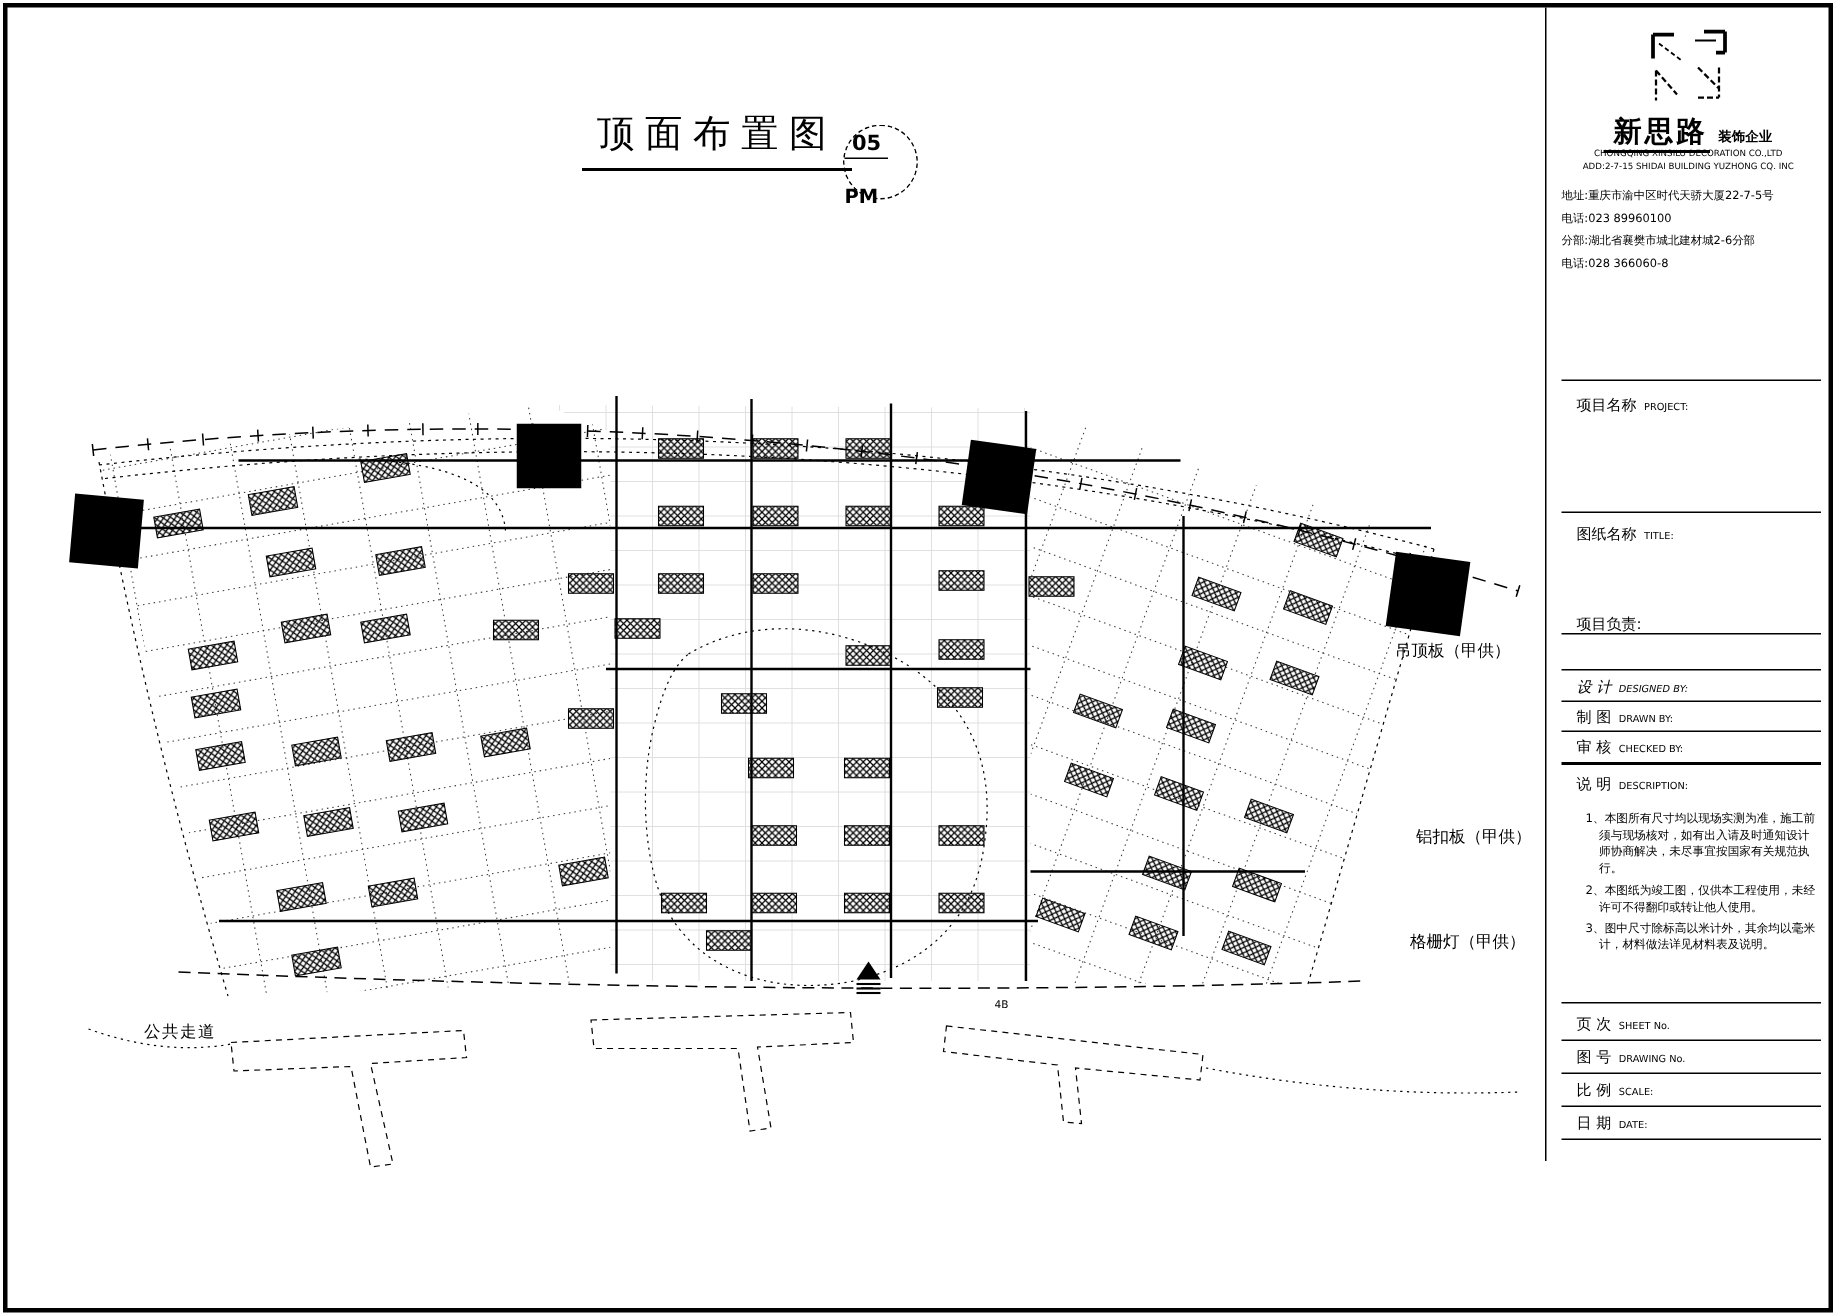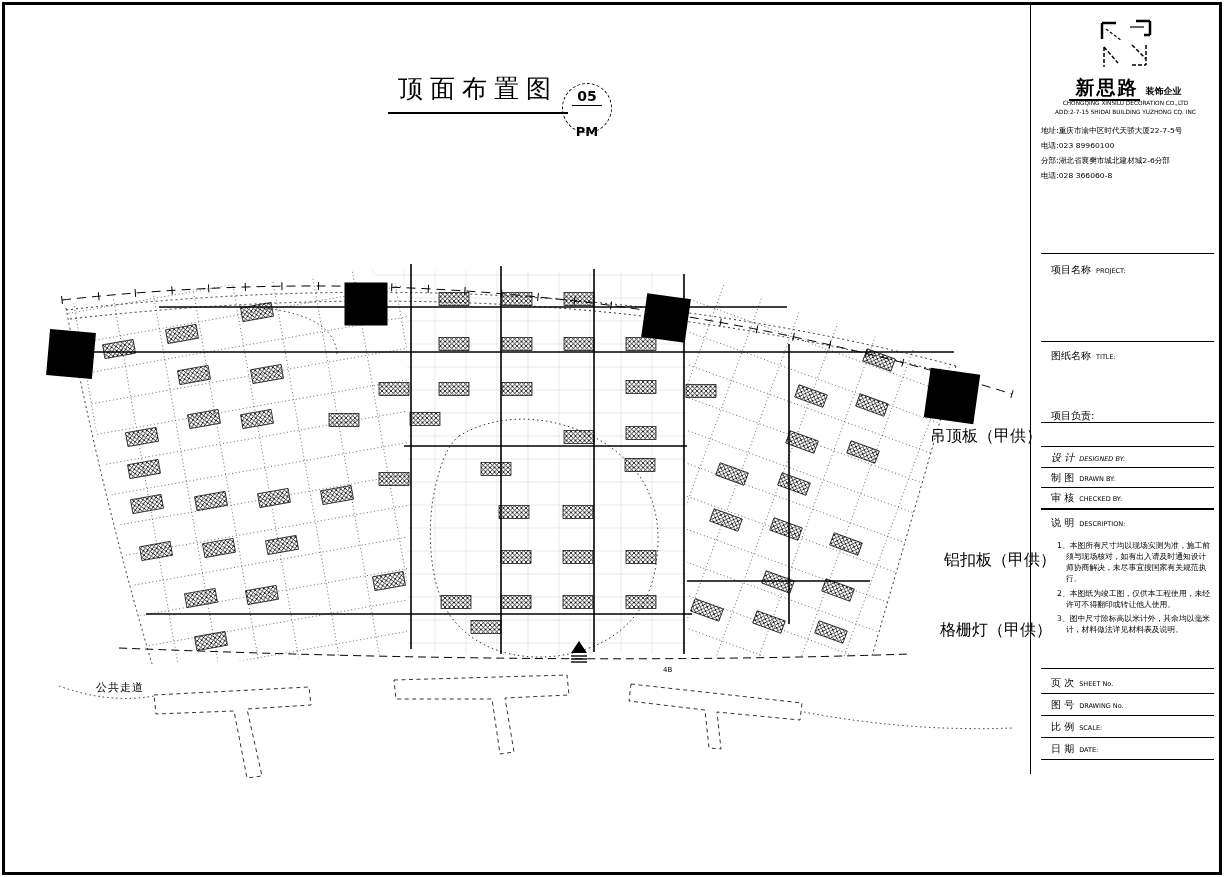--- a/index.html
+++ b/index.html
@@ -3,26 +3,26 @@
 <meta charset="utf-8">
 <style>
   html,body{margin:0;padding:0;background:#fff;}
   body{width:1224px;height:877px;position:relative;overflow:hidden;
        font-family:"DejaVu Sans","Liberation Sans",sans-serif;color:#000;}
   .frame{position:absolute;left:2px;top:2px;right:2px;bottom:2px;border:3px solid #000;}
   #plan{position:absolute;left:4px;top:4px;}
   .drawing-title{position:absolute;left:388px;top:72px;width:180px;text-align:center;
        font-size:25px;letter-spacing:7px;border-bottom:2px solid #000;padding-bottom:7px;}
   .stamp{position:absolute;left:562px;top:83px;width:48px;height:48px;border:1.5px dashed #000;
-       border-radius:50%;text-align:center;}
+       border-radius:50%;}
   .stamp .n{font-size:14px;font-weight:bold;margin-top:4px;border-bottom:1.5px solid #000;
        display:inline-block;padding:0 5px 1px 5px;}
   .stamp .s{font-size:13px;font-weight:bold;margin-top:18px;}
   .plan-label{position:absolute;font-size:11px;letter-spacing:1px;white-space:nowrap;}
-  .callout{position:absolute;font-size:16px;white-space:nowrap;}
+  .callout{position:absolute;font-size:11px;white-space:nowrap;}
   .zone-tag{position:absolute;font-size:7px;text-align:right;}
   
   .panel{position:absolute;left:1030px;top:5px;width:189px;height:769px;border-left:1.3px solid #000;}
   .divider{position:absolute;left:10px;right:6px;border-top:1px solid #000;}
   .divider.thick{border-top-width:2px;}
   .logo-wrap{position:absolute;left:0;top:14px;width:100%;text-align:center;}
   .co-name{position:absolute;left:0;top:70px;width:100%;text-align:center;white-space:nowrap;}
   .co-name .zh{font-size:19px;font-weight:bold;letter-spacing:2px;border-bottom:2px solid #000;padding:0 2px 1px 6px;}
   .co-name .sub{font-size:9px;font-weight:bold;}
   .co-en{position:absolute;left:0;width:100%;text-align:center;font-size:6.3px;transform:scale(.92);white-space:nowrap;}

